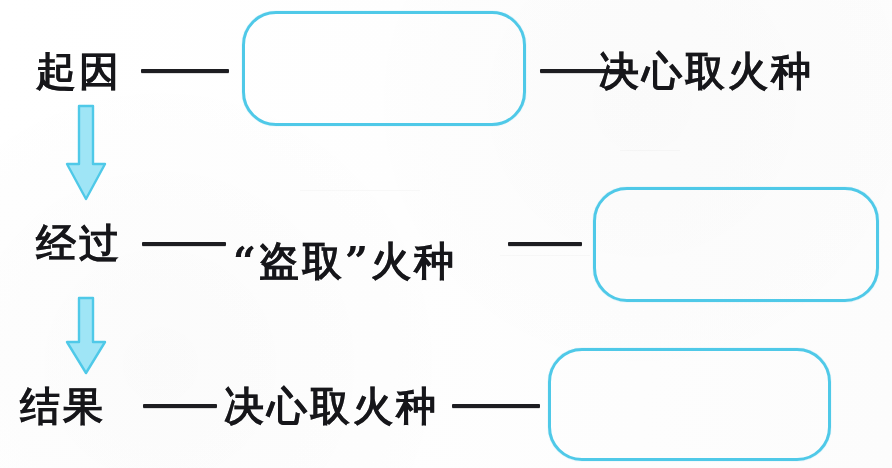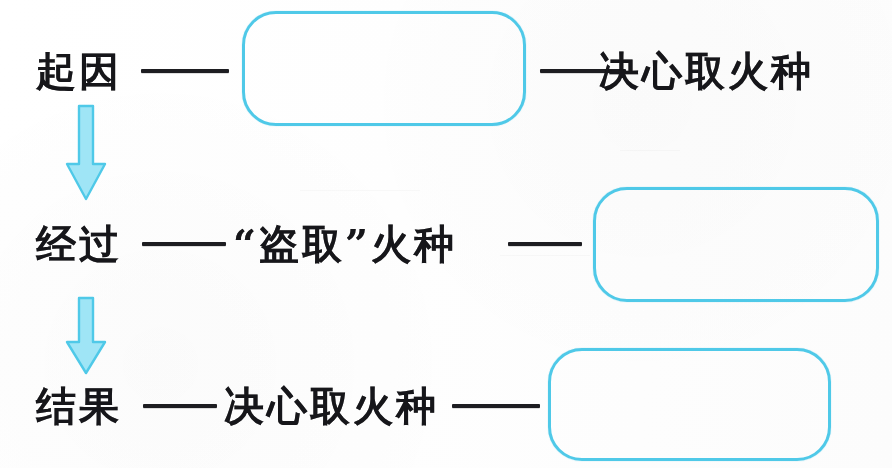--- a/index.html
+++ b/index.html
@@ -101,37 +101,37 @@
   <div class="connector" style="left:540px; top:71px; width:86px;"></div>
 
   <div class="cn-label" style="left:599px; top:71px;">决心取火种</div>
 
   <div class="flow-arrow" style="left:64px; top:104px; width:44px; height:98px;">
     <svg viewBox="0 0 44 98" preserveAspectRatio="none" aria-hidden="true">
       <polygon points="15,2 29,2 29,60 41,60 22,95 3,60 15,60" fill="#9fe5f6" stroke="#4fc9e8" stroke-width="2.4" stroke-linejoin="round"></polygon>
     </svg>
   </div>
 
-  <div class="cn-label" style="left:36px; top:244px;">经过</div>
+  <div class="cn-label" style="left:36px; top:244px;font-family:Liberation Serif, serif;">经过</div>
 
   <div class="connector" style="left:142px; top:244px; width:84px;"></div>
 
-  <div class="cn-label" style="left:233px; top:244px;">“盗取”火种</div>
+  <div class="cn-label" style="left:233px; top:261px;">“盗取”火种</div>
 
   <div class="connector" style="left:508px; top:244px; width:74px;"></div>
 
   <div class="answer-box" style="left:593px; top:187px; width:286px; height:115px;"></div>
 
   <div class="flow-arrow" style="left:64px; top:296px; width:44px; height:80px;">
     <svg viewBox="0 0 44 80" preserveAspectRatio="none" aria-hidden="true">
       <polygon points="15,2 29,2 29,46 41,46 22,77 3,46 15,46" fill="#9fe5f6" stroke="#4fc9e8" stroke-width="2.4" stroke-linejoin="round"></polygon>
     </svg>
   </div>
 
-  <div class="cn-label" style="left:36px; top:406px;">结果</div>
+  <div class="cn-label" style="left:20px; top:406px;">结果</div>
 
   <div class="connector" style="left:143px; top:406px; width:74px;"></div>
 
   <div class="cn-label" style="left:224px; top:406px;">决心取火种</div>
 
   <div class="connector" style="left:452px; top:406px; width:88px;"></div>
 
   <div class="answer-box" style="left:548px; top:348px; width:283px; height:113px;"></div>
 
 </div>

